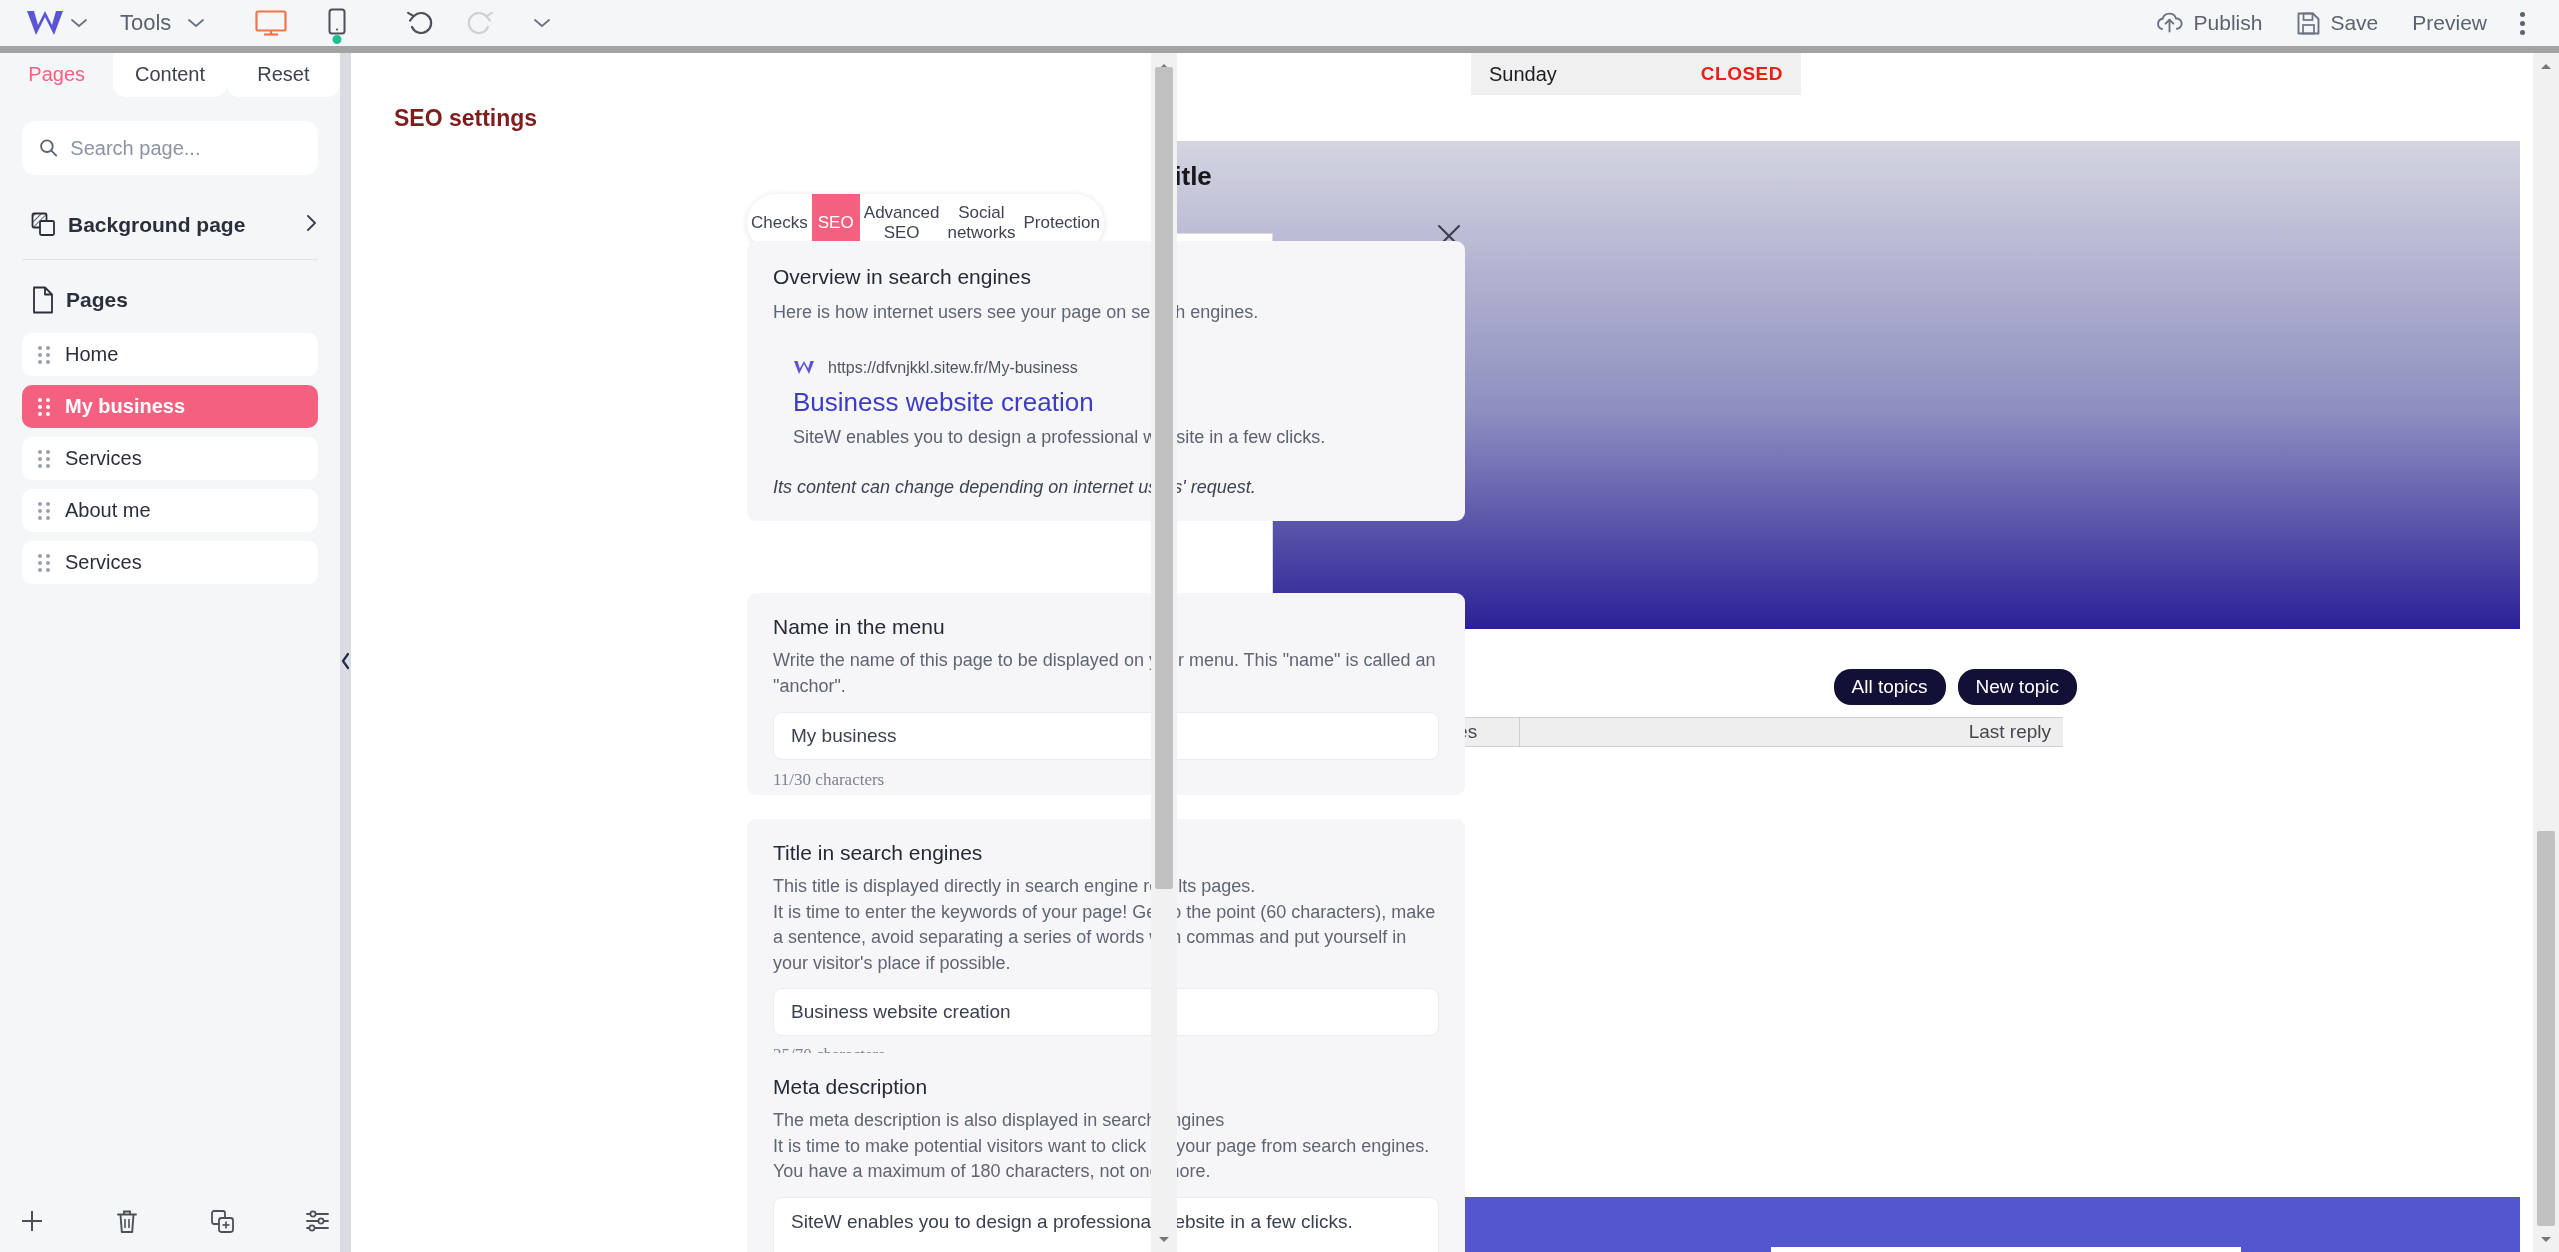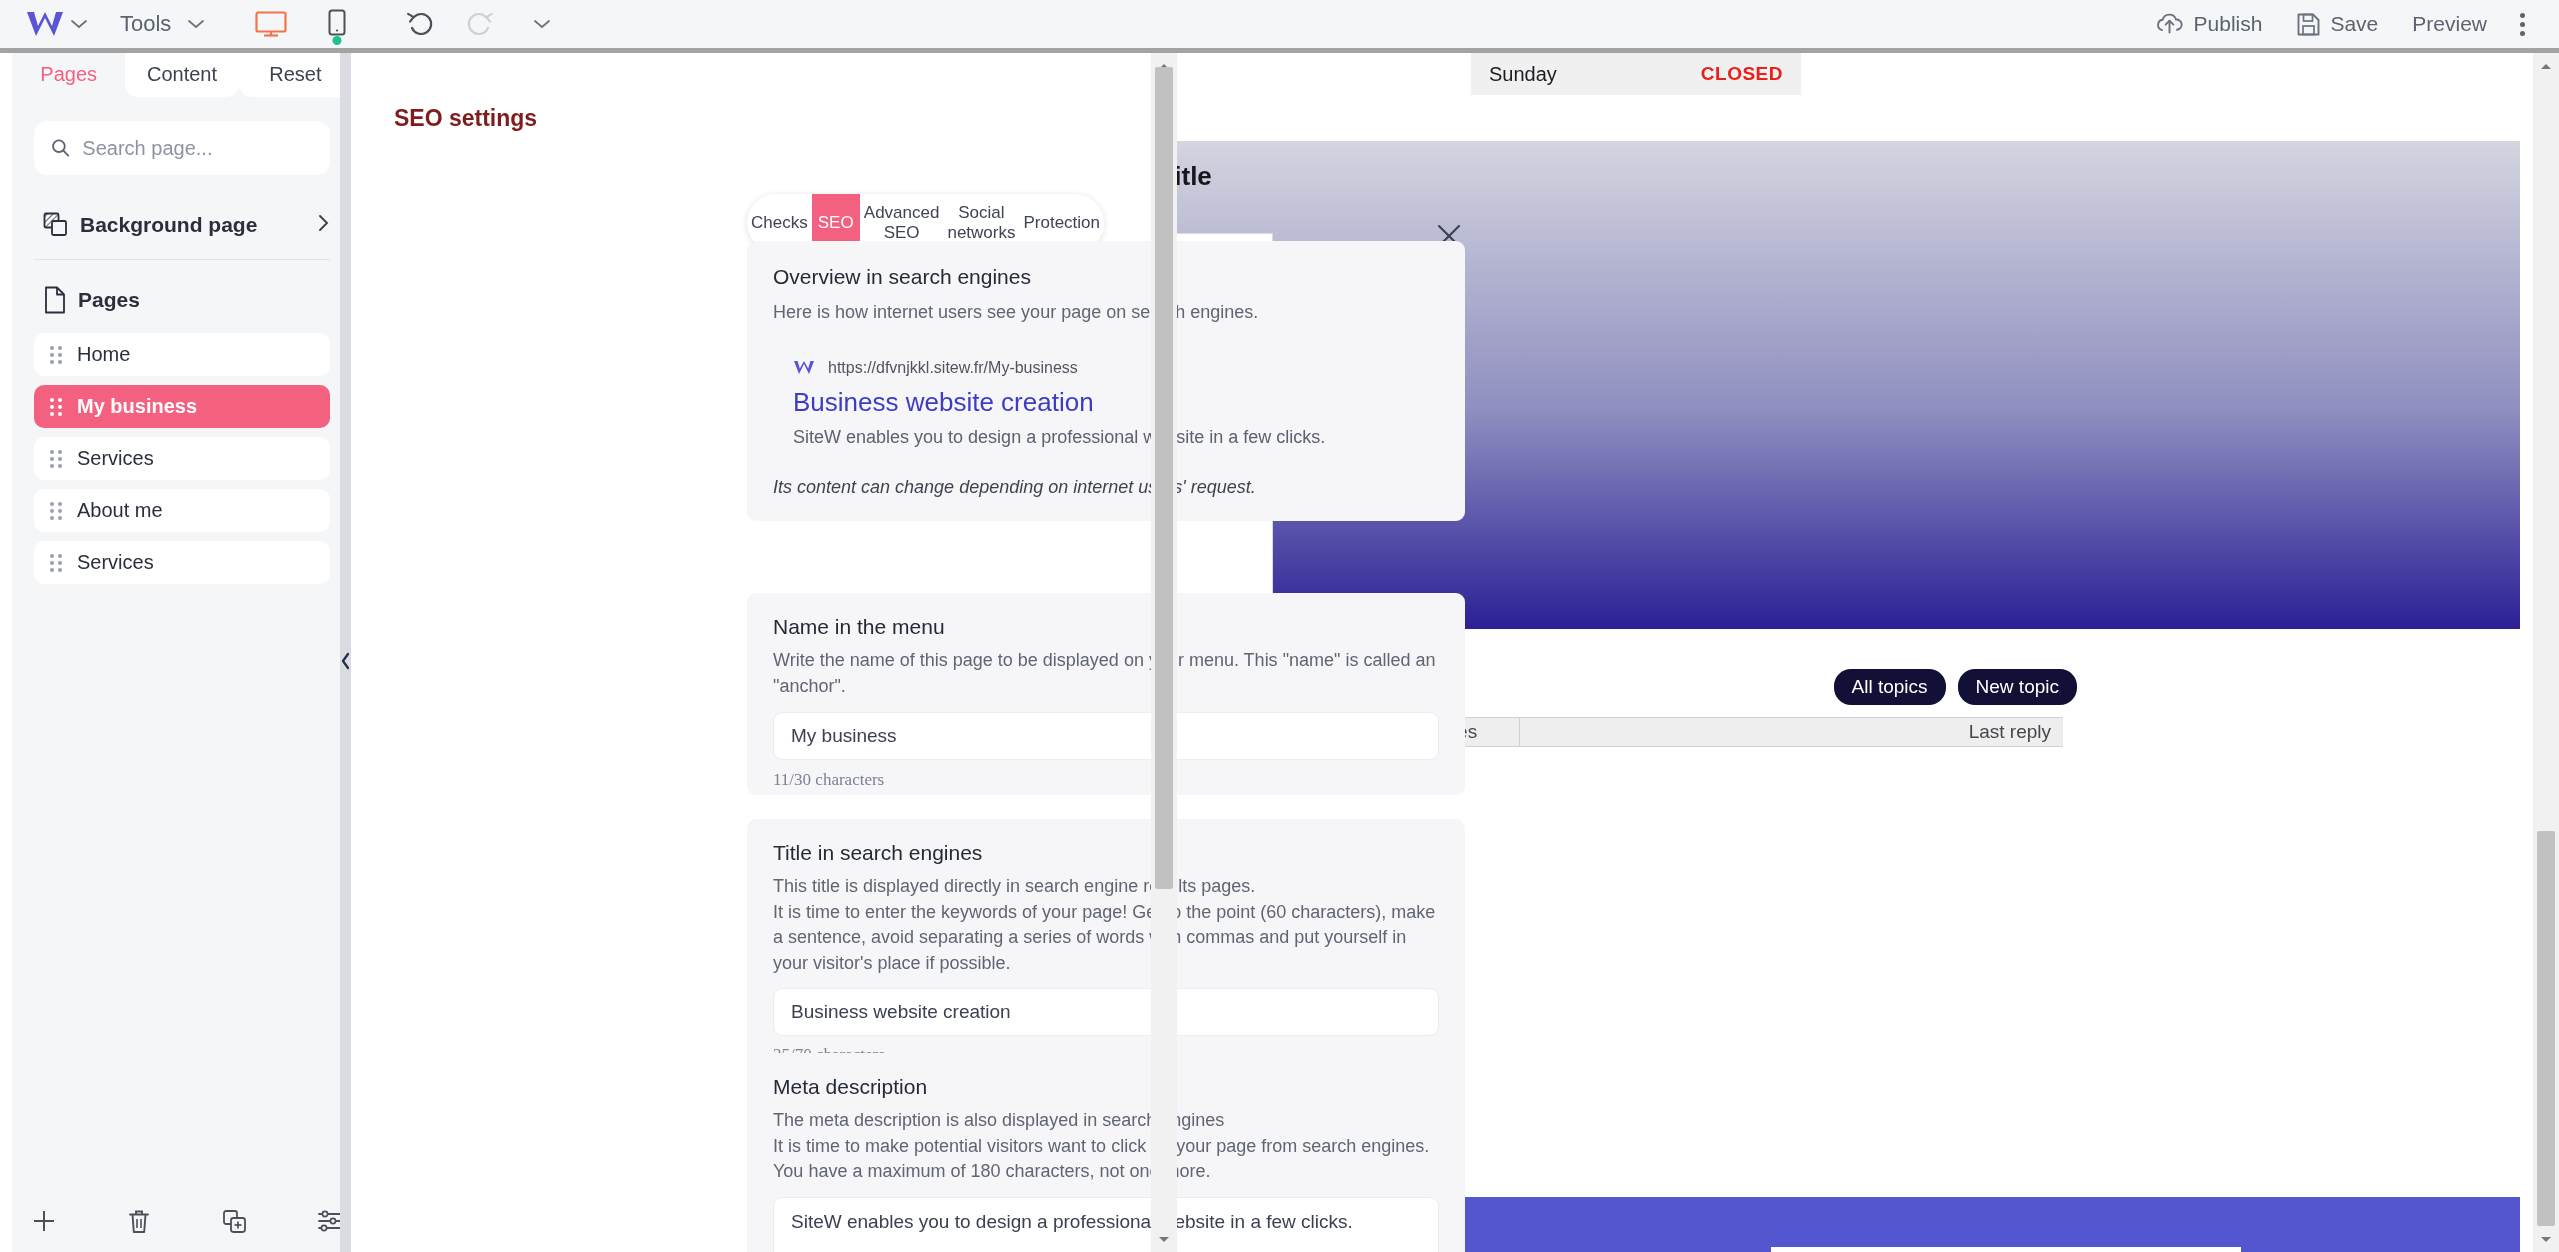--- a/index.html
+++ b/index.html
@@ -7,21 +7,21 @@
     width: 2559px; height: 1252px;
     font-family: "Liberation Sans", sans-serif;
     background: #ffffff;
     overflow: hidden;
   }
 
   
   #topbar {
     position: absolute; left: 0; top: 0; width: 2559px; height: 53px;
     background: #f5f6f8;
-    border-bottom: 5px solid #a3a3a3;
+    border-bottom: 7px solid #a3a3a3;
     display: flex; align-items: center;
   }
   #topbar-left { display: flex; align-items: center; height: 53px; }
   .logo-mark { margin-left: 22px; width: 46px; height: 34px; display:flex; align-items:center; justify-content:center; }
   .chev { width: 22px; height: 22px; display:flex; align-items:center; justify-content:center; }
   .tools-label { font-size: 22px; color: #5c6370; margin-left: 30px; }
   .tb-icon-btn { width: 44px; height: 44px; display:flex; align-items:center; justify-content:center; position: relative; }
   .device-wrap { display:flex; align-items:center; margin-left: 42px; gap: 22px; }
   .green-dot {
     position:absolute; bottom: 1px; left: 50%; transform: translateX(-50%);
@@ -34,21 +34,21 @@
   }
   .tb-right-item {
     display:flex; align-items:center; gap: 9px;
     font-size: 21px; color: #5c6370; padding: 0 17px; height: 53px;
   }
   .kebab { display:flex; flex-direction:column; gap:4px; align-items:center; padding: 0 16px; }
   .kebab i { width: 5px; height: 5px; border-radius: 50%; background: #5c6370; display:block; }
 
   
   #sidebar {
-    position: absolute; left: 12px; top: 53px; width: 340px; height: 1199px;
+    position: absolute; left: 0; top: 53px; width: 340px; height: 1199px;
     background: #f5f6f8;
   }
   #side-tabs { display:flex; height: 44px; width: 340px; }
   .side-tab {
     flex: 1; display:flex; align-items:center; justify-content:center;
     font-size: 20px; color: #4a5160; background: #f5f6f8;
     border-bottom: 1px solid transparent;
   }
   .side-tab.inactive { background: #ffffff; border-radius: 0 0 13px 13px; color:#3d4250; }
   .side-tab.active { color: #f4607f; background: #f5f6f8; border-bottom-color: transparent; }

